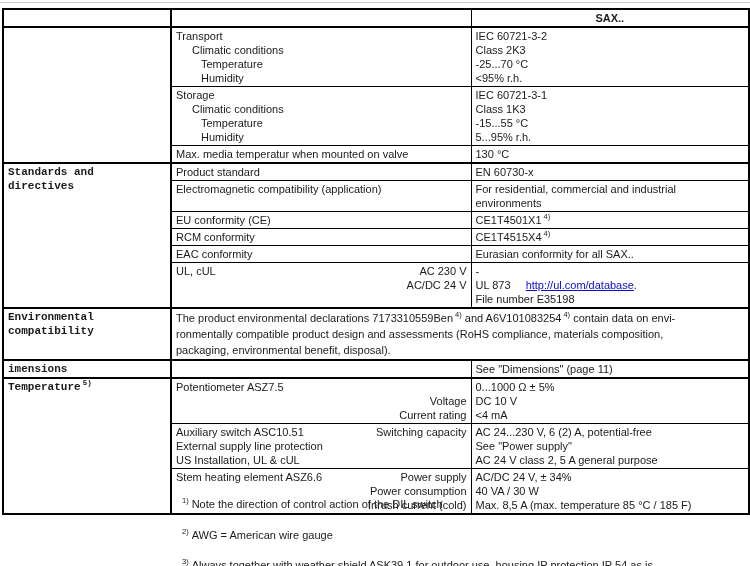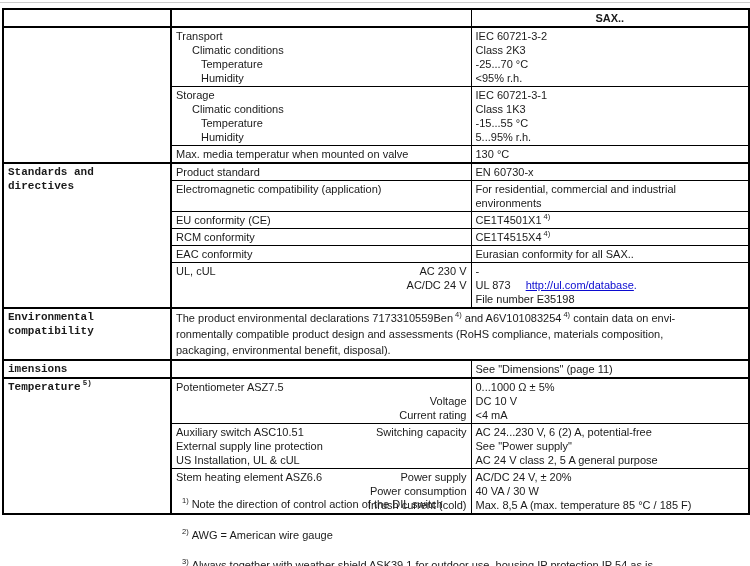--- a/index.html
+++ b/index.html
@@ -219,21 +219,21 @@
             <span class="rl">Power supply</span>
           </div>
       <div class="line">
             <span class="rl">Power consumption</span>
           </div>
       <div class="line">
             <span class="rl">Inrush current (cold)</span>
           </div>
     </td>
     <td>
-      <div class="line">AC/DC 24 V, ± 20%</div>
+      <div class="line">AC/DC 24 V, ± 34%</div>
       <div class="line">40 VA / 30 W</div>
       <div class="line">Max. 8,5 A (max. temperature 85 °C / 185 F)</div>
     </td>
   </tr>
 </tbody>
   </table>
 
 <div class="footnotes">
   <div class="fnline"><span class="fnsup">1)</span><span>Note the direction of control action of the DIL switch</span></div>
   <div class="fnline"><span class="fnsup">2)</span><span>AWG = American wire gauge</span></div>

